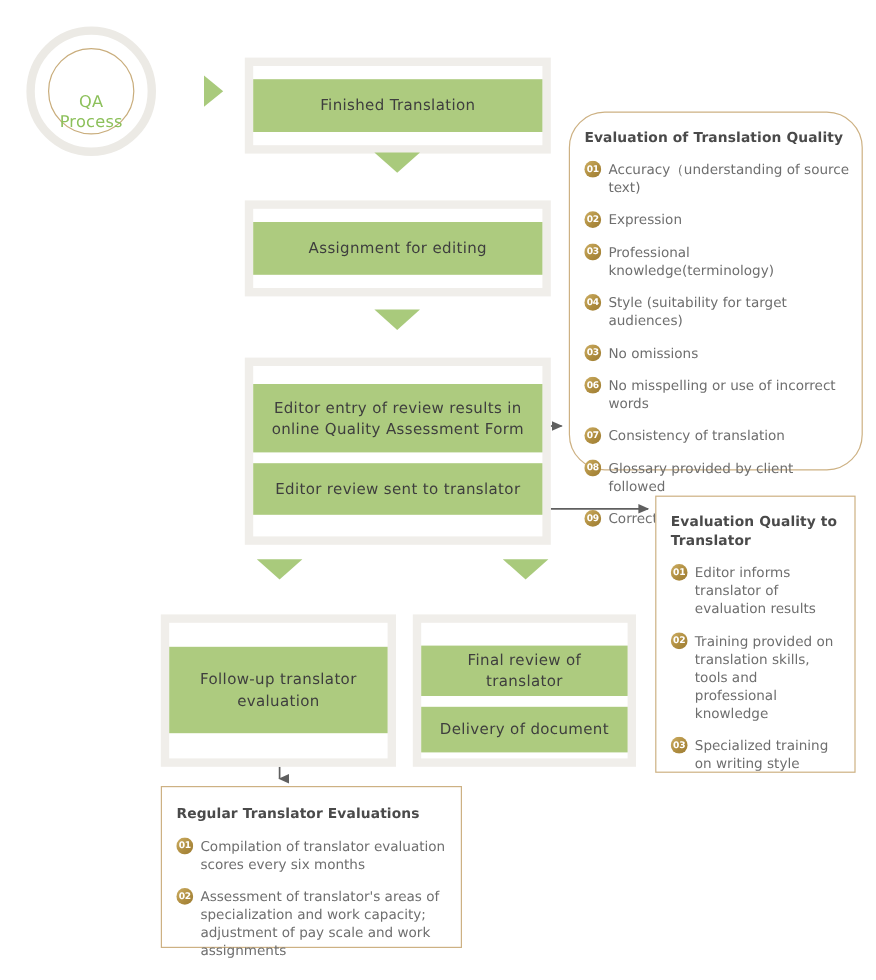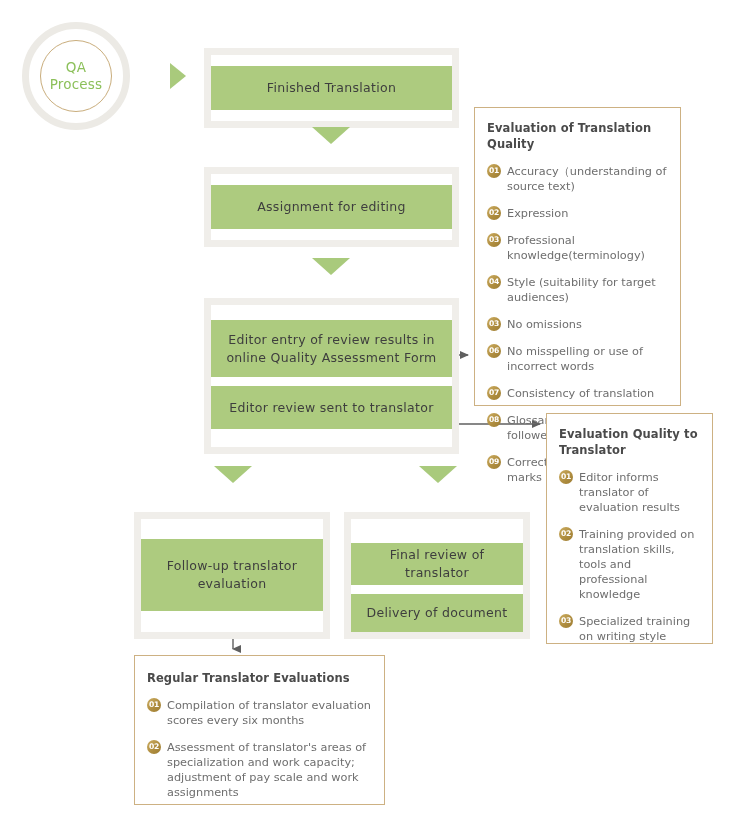--- a/index.html
+++ b/index.html
@@ -31,21 +31,21 @@
     box-sizing: border-box;
   }
   .qa-circle-inner {
     position: absolute;
     left: 11px; top: 11px;
     width: 72px; height: 72px;
     border-radius: 50%;
     border: 1px solid #c9ad7c;
     box-sizing: border-box;
     display: flex;
-    align-items: center;
+    align-items: flex-end;
     justify-content: center;
   }
   .qa-label {
     color: #8cc05a;
     font-size: 13.5px;
     line-height: 17px;
     text-align: center;
     letter-spacing: .2px;
   }
 
@@ -193,26 +193,26 @@
     <div class="greenbar" style="width:100%; height:43px; margin-top:9px; padding:0 10px;">Editor review sent to translator</div>
   </div>
 
   <div class="tri-down" style="left:214px; top:466px;"></div>
   <div class="tri-down" style="left:419px; top:466px;"></div>
 
   <div class="card" style="left:134px; top:512px; width:196px; height:127px; justify-content:flex-start;">
     <div class="greenbar" style="width:100%; height:72px; margin-top:20px; padding:0 8px;">Follow-up translator evaluation</div>
   </div>
 
-  <div class="card" style="left:344px; top:512px; width:186px; height:127px; justify-content:flex-end;">
+  <div class="card" style="left:344px; top:512px; width:186px; height:127px; justify-content:center;">
     <div class="greenbar" style="width:100%; height:42px; margin-top:14px; padding:0 8px;">Final review of translator</div>
     <div class="greenbar" style="width:100%; height:38px; margin-top:9px; padding:0 8px;">Delivery of document</div>
   </div>
 
-  <div class="panel" style="left:474px; top:107px; width:207px; height:299px;">
+  <div class="panel" style="left:474px; top:93px; width:245px; height:299px;border-radius:30px;">
     <div class="panel-title">Evaluation of Translation Quality</div>
     <ul class="panel-list">
       <li class="panel-item">
         <span class="badge">01</span>
         <span>Accuracy（understanding of source text)</span>
       </li>
       <li class="panel-item">
         <span class="badge">02</span>
         <span>Expression</span>
       </li>
@@ -258,21 +258,21 @@
         <span class="badge">02</span>
         <span>Training provided on translation skills, tools and professional knowledge</span>
       </li>
       <li class="panel-item">
         <span class="badge">03</span>
         <span>Specialized training on writing style</span>
       </li>
     </ul>
   </div>
 
-  <div class="panel" style="left:134px; top:655px; width:251px; height:150px; padding-top:14px;">
+  <div class="panel" style="left:134px; top:655px; width:251px; height:135px; padding-top:14px;">
     <div class="panel-title" style="margin-bottom:10px;">Regular Translator Evaluations</div>
     <ul class="panel-list">
       <li class="panel-item" style="margin-bottom:11px;">
         <span class="badge">01</span>
         <span>Compilation of translator evaluation scores every six months</span>
       </li>
       <li class="panel-item">
         <span class="badge">02</span>
         <span>Assessment of translator's areas of specialization and work capacity; adjustment of pay scale and work assignments</span>
       </li>

